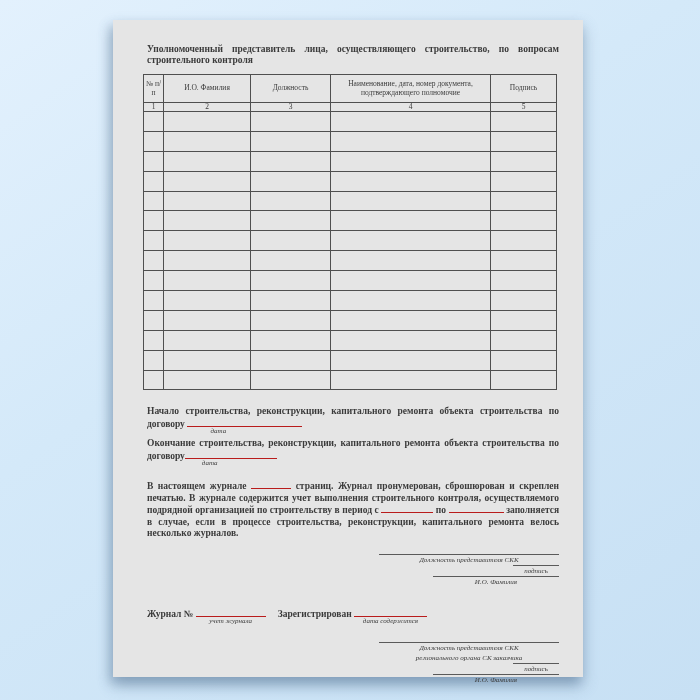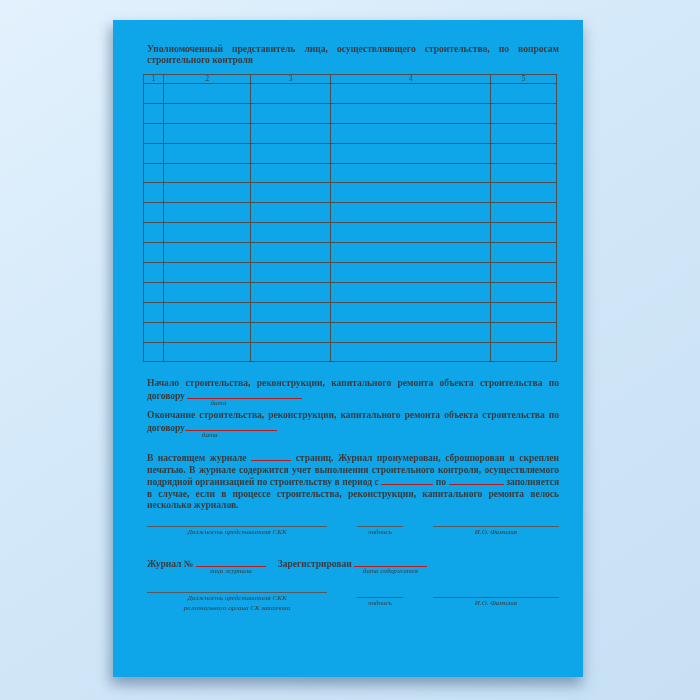--- a/index.html
+++ b/index.html
@@ -4,21 +4,21 @@
 <style>
   html,body { margin:0; padding:0; }
   body {
     width:700px; height:700px; overflow:hidden; position:relative;
     background: linear-gradient(145deg, #e3f1fd 0%, #d4e9f9 40%, #c7e0f4 100%);
     font-family:"Liberation Serif","DejaVu Serif",serif;
     color:#3b3b3b;
   }
   .page {
     position:absolute; left:113px; top:20px; width:470px; height:657px;
-    background:#0ea5e9;
+    background:#e5e5e5;
     box-shadow: 0 8px 14px rgba(80,110,145,.45), -4px 6px 10px rgba(80,110,145,.28);
   }
   .content { position:absolute; left:34px; top:24px; width:412px; }
 
   .title {
     font-weight:bold; font-size:9.5px; line-height:11px;
     text-align:justify; margin:0 0 8px 0;
   }
 
   table.reps {
@@ -50,21 +50,21 @@
   }
   .sub {
     position:absolute; top:9px; left:50%; transform:translateX(-50%);
     font-size:7px; line-height:8px; font-style:italic; font-weight:normal;
     white-space:nowrap; color:#3b3b3b;
   }
   .sub-left { left:27%; }
   .w115{width:115px}.w92{width:92px}.w40{width:40px}.w52{width:52px}
   .w55{width:55px}.w70{width:70px}.w73{width:73px}
 
-  .sig-row { display:flex; justify-content:space-between; align-items:center; }
+  .sig-row { display:flex; justify-content:space-between; align-items:flex-end;flex-direction:column; }
   .sig { text-align:center; }
   .sig-line { height:1px; background:#5a5a5a; }
   .sig-label { font-size:7px; line-height:9px; font-style:italic; margin-top:1px; }
   .sw1{width:180px}.sw2{width:46px}.sw3{width:126px}
   .sig1 { margin-top:14px; }
   .sig2 { margin-top:22px; }
 
   .reg-row { margin-top:21px; font-weight:bold; font-size:9.5px; line-height:11px; }
   .reg-gap { display:inline-block; width:12px; }
 </style>
@@ -78,20 +78,27 @@
 
     <table class="reps">
       <colgroup>
         <col class="c1">
           <col class="c2">
           <col class="c3">
           <col class="c4">
           <col class="c5">
       </colgroup>
       <thead>
+        <tr class="head-row">
+          <th>№ п/п</th>
+          <th>И.О. Фамилия</th>
+          <th>Должность</th>
+          <th>Наименование, дата, номер документа, подтверждающего полномочие</th>
+          <th>Подпись</th>
+        </tr>
         <tr class="num-row">
           <td>1</td>
           <td>2</td>
           <td>3</td>
           <td>4</td>
           <td>5</td>
         </tr>
       </thead>
       <tbody>
         <tr class="body-row">
@@ -209,21 +216,21 @@
       <div class="sig sw2">
         <div class="sig-line"></div>
         <div class="sig-label">подпись</div>
       </div>
       <div class="sig sw3">
         <div class="sig-line"></div>
         <div class="sig-label">И.О. Фамилия</div>
       </div>
     </div>
 
-    <p class="reg-row"><span>Журнал №</span> <span class="blank w70"><span class="sub">лица журнала</span></span><span class="reg-gap"></span><span>Зарегистрирован</span> <span class="blank w73"><span class="sub">дата содержится</span></span></p>
+    <p class="reg-row"><span>Журнал №</span> <span class="blank w70"><span class="sub">учет журнала</span></span><span class="reg-gap"></span><span>Зарегистрирован</span> <span class="blank w73"><span class="sub">дата содержится</span></span></p>
 
     <div class="sig-row sig2">
       <div class="sig sw1">
         <div class="sig-line"></div>
         <div class="sig-label">Должность представителя СКК</div>
         <div class="sig-label">регионального органа СК заказчика</div>
       </div>
       <div class="sig sw2">
         <div class="sig-line"></div>
         <div class="sig-label">подпись</div>

